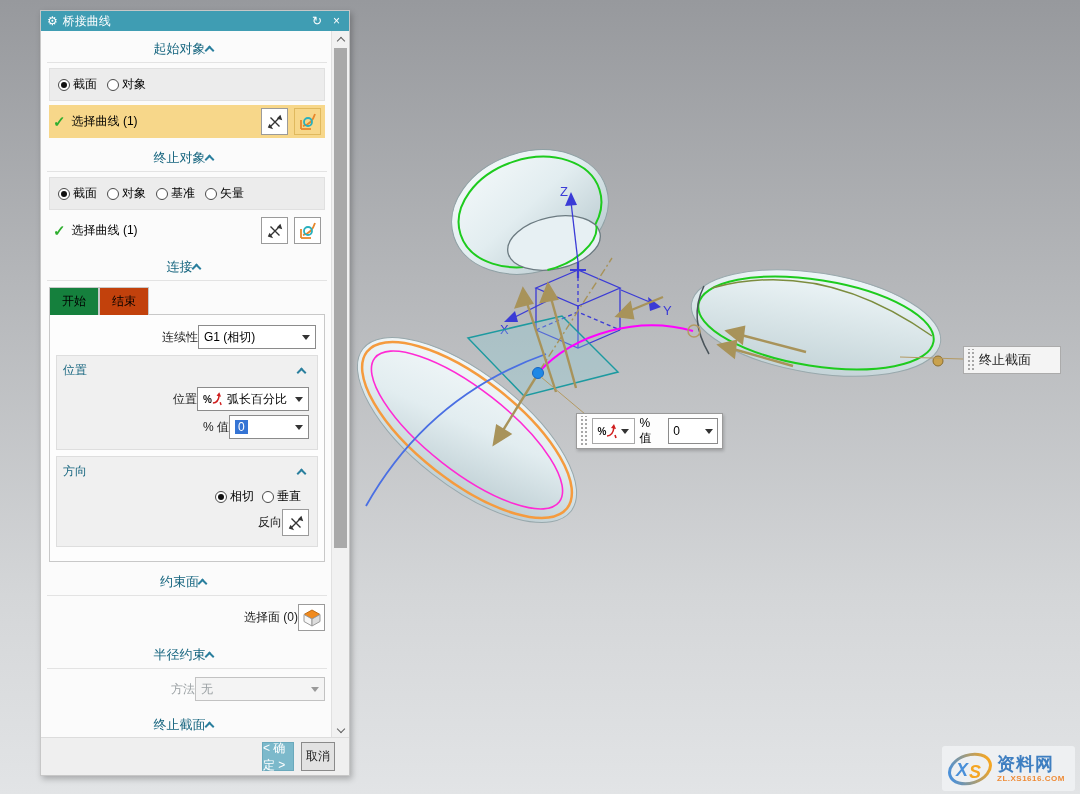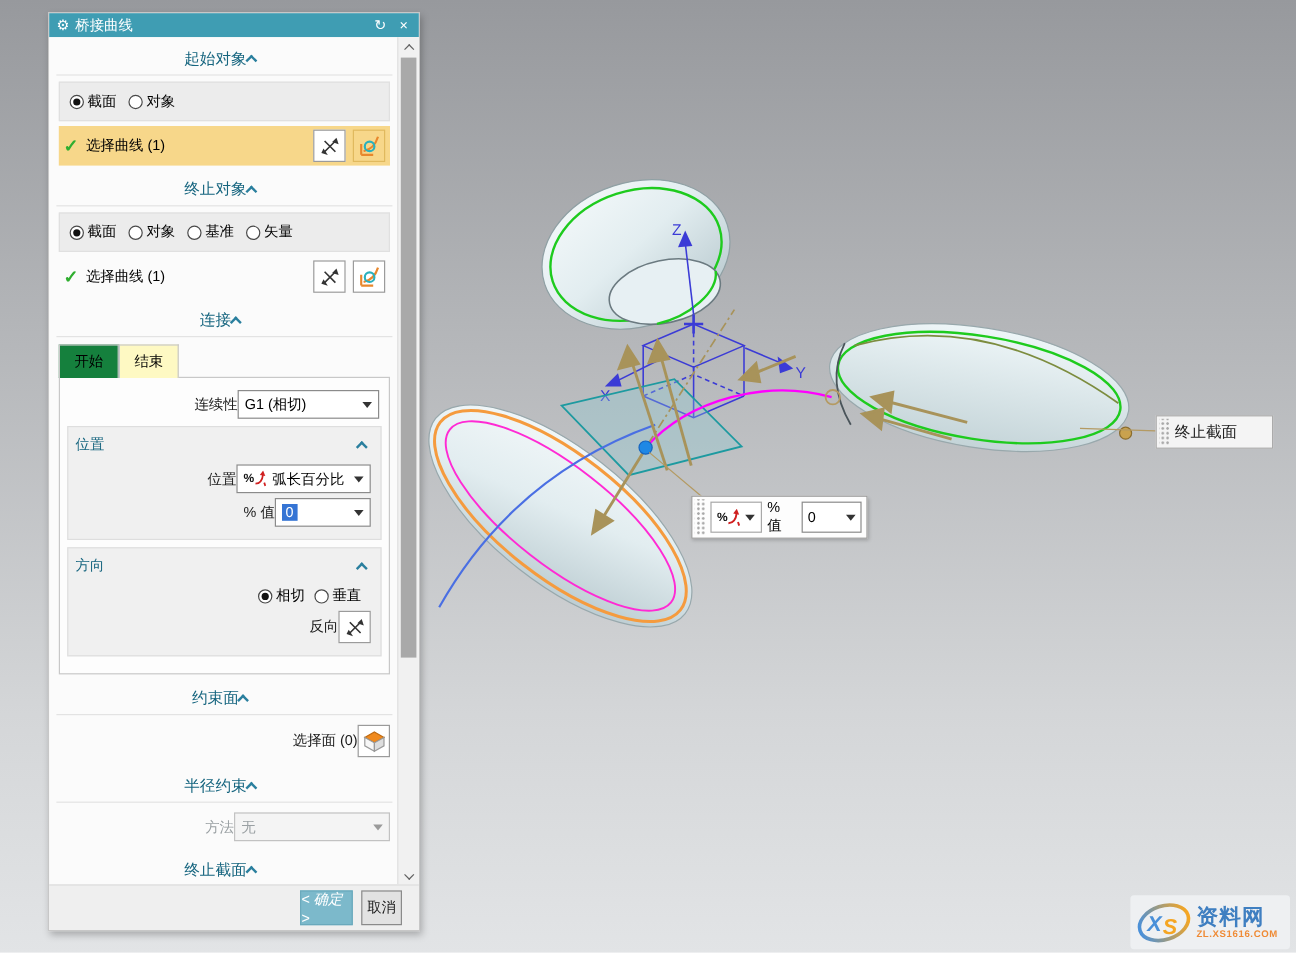--- a/index.html
+++ b/index.html
@@ -42,21 +42,21 @@
     font-size:12px; min-height:32px; gap:6px; }
   .sel-row.hl { background:#f7d78a; }
   .check { color:#2fae2f; font-weight:bold; font-size:15px; }
   .sel-label { flex:1; }
   .icon-btn { width:27px; height:27px; border:1px solid #9b9b9b; background:#fff;
     display:flex; align-items:center; justify-content:center; cursor:pointer; flex:0 0 auto; }
   .icon-btn.hl { background:#f7d78a; border-color:#e0b95e; }
 
   .tabs { display:flex; margin:6px 2px 0 2px; }
   .tab { padding:5px 12px; font-size:12px; border:1px solid #c8c8c8; border-bottom:none;
-    background:#fef9c3; cursor:pointer; }
+    background:#c2410c; cursor:pointer; }
   .tab.active { background:#15803d; position:relative; z-index:2; }
   .tabpanel { border:1px solid #c8c8c8; margin:0 2px 6px 2px; background:#fdfdfd;
     padding:6px 6px 8px 6px; margin-top:-1px; }
 
   .frow { display:flex; align-items:center; justify-content:flex-end;
     font-size:12px; margin:4px 2px; }
   .frow .flabel { color:#1a1a1a; }
   .flabel.dis { color:#9aa0a3; }
 
   .dd { display:flex; align-items:center; border:1px solid #8b8b8b; background:#fff;
@@ -72,21 +72,21 @@
   .sub-head { display:flex; align-items:center; justify-content:space-between; padding:2px 2px 4px 0; }
   .sub-title { color:#16657f; font-size:12px; }
 
   .pct-icon { display:flex; align-items:center; }
   .pct-icon .pc { font-size:10px; font-weight:bold; color:#111; }
 
   .footer { flex:0 0 38px; background:#efefef; border-top:1px solid #dcdcdc;
     display:flex; align-items:center; justify-content:flex-end; gap:7px; padding:0 14px; }
   .btn { height:29px; font-size:12px; display:flex; align-items:center; justify-content:center;
     cursor:pointer; }
-  .btn-ok { width:44px; background:#7cb9cb; color:#fff; border:1px solid #6aa9bc;font-style:italic; }
+  .btn-ok { width:32px; background:#7cb9cb; color:#fff; border:1px solid #6aa9bc; }
   .btn-cancel { width:34px; background:#e2e2e2; color:#1a1a1a; border:1px solid #8a8a8a; }
 
   
   .vscroll { flex:0 0 17px; background:#f1f1f1; border-left:1px solid #e0e0e0;
     display:flex; flex-direction:column; align-items:center; }
   .sb-btn { height:15px; width:17px; display:flex; align-items:center; justify-content:center; cursor:pointer; }
   .sb-up { width:6px; height:6px; border-left:1.5px solid #606060; border-top:1.5px solid #606060; transform:rotate(45deg); margin-top:4px;}
   .sb-down { width:6px; height:6px; border-left:1.5px solid #606060; border-top:1.5px solid #606060; transform:rotate(225deg); margin-bottom:2px;}
   .sb-track { flex:1; width:17px; position:relative; }
   .sb-thumb { position:absolute; left:2px; top:2px; width:13px; height:500px; background:#a9a9a9; cursor:grab; }

